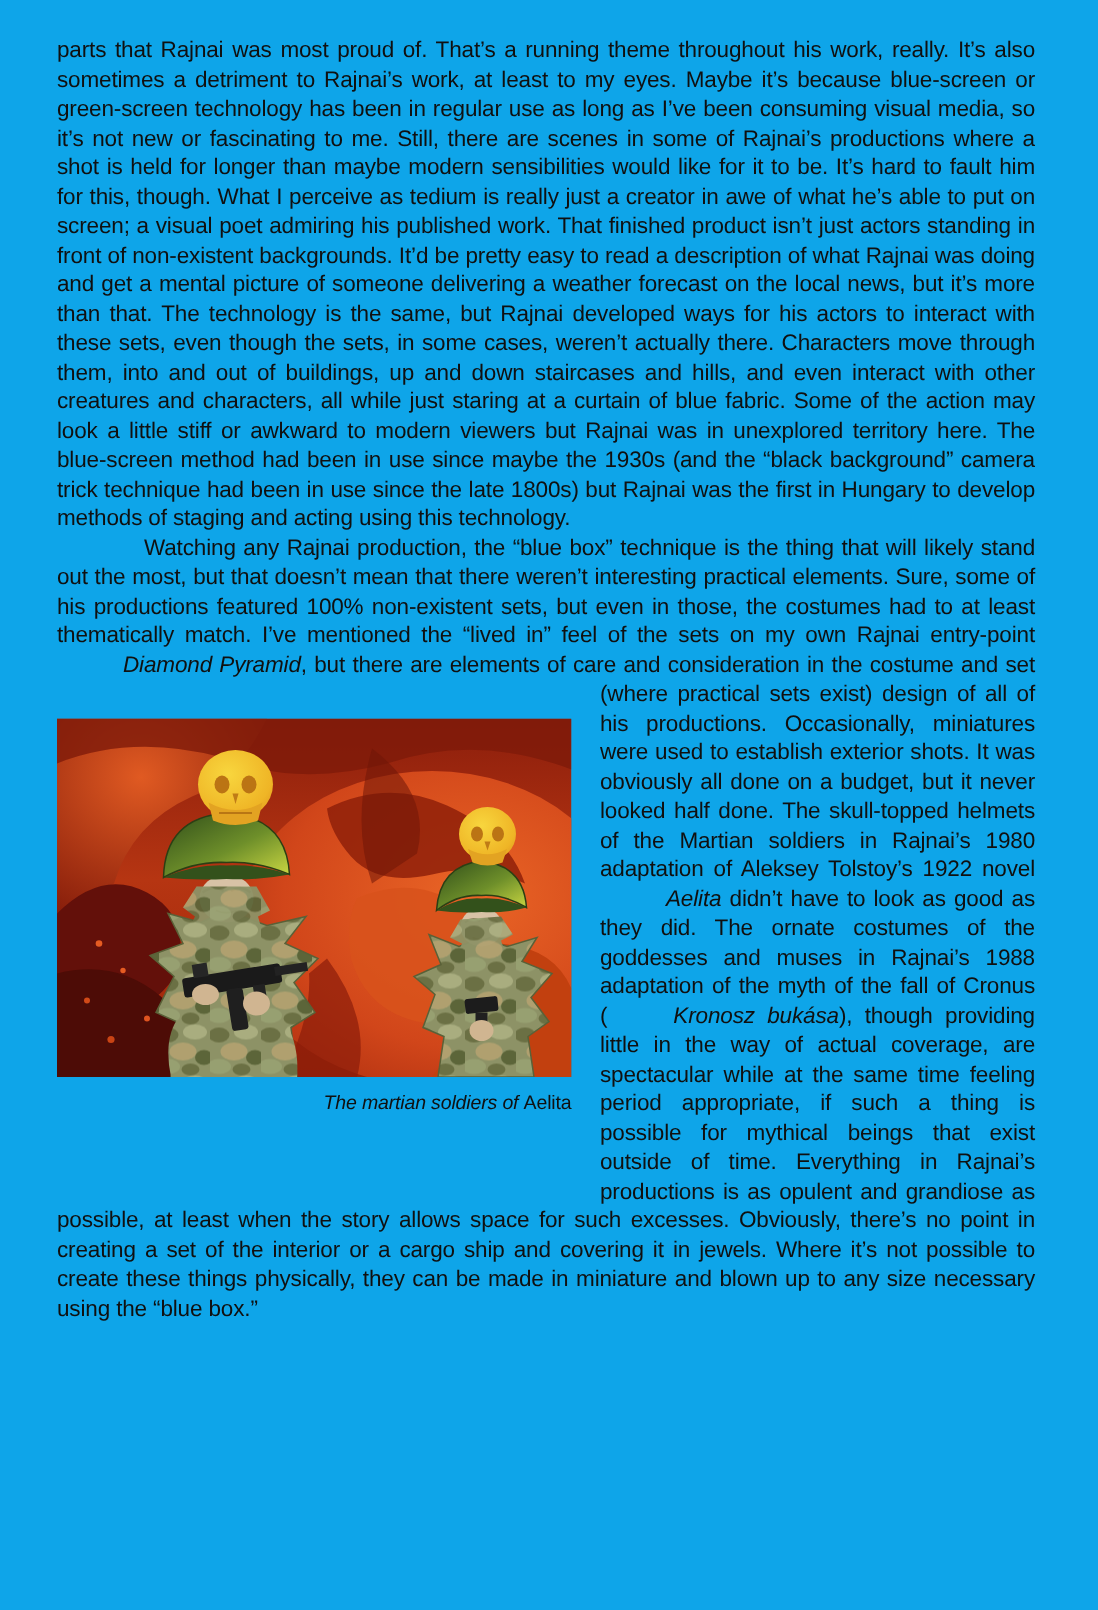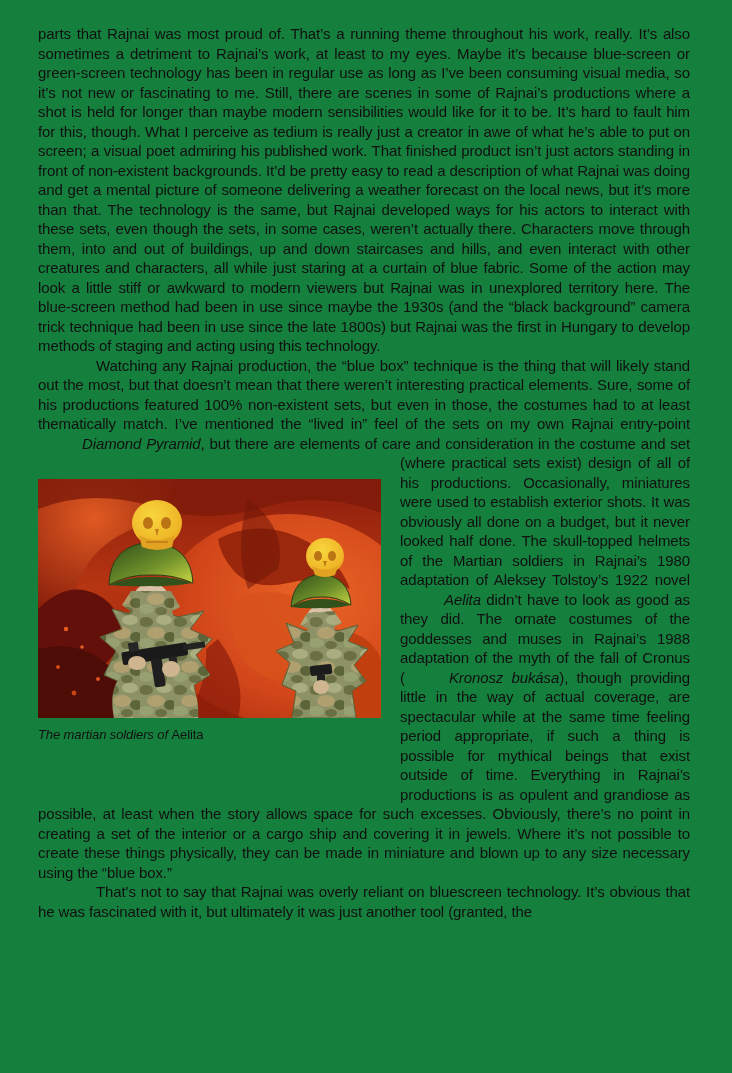--- a/index.html
+++ b/index.html
@@ -1,20 +1,20 @@
 <!DOCTYPE html>
 <html><head>
 <meta charset="utf-8">
 <style>
   html, body { margin: 0; padding: 0; background: #ffffff; }
   .page {
     position: relative;
     width: 732px;
     height: 1073px;
-    background: #15803d;
+    background: #0ea5e9;
     box-sizing: border-box;
     padding: 24px 40px 0 38px;
     overflow: hidden;
     font-family: "Liberation Sans", "DejaVu Sans", sans-serif;
     color: #101010;
   }
   .article { width: 652px; }
   .para {
     margin: 0;
     font-size: 15px;
@@ -36,21 +36,21 @@
   .photo {
     display: block;
     width: 343px;
     height: 239px;
     overflow: hidden;
     line-height: 0;
   }
   .caption {
     display: block;
     margin-top: 9px;
-    text-align: left;
+    text-align: right;
     font-size: 13px;
     line-height: 16px;
     font-style: italic;
     color: #101010;
     text-indent: 0;
   }
   .caption .upright { font-style: normal; }
 </style>
 </head>
 <body>
@@ -163,16 +163,15 @@
           <path d="M285,82 L289,82 L287,88 Z" fill="#c07c16"></path>
         </g>
         <rect x="272" y="186" width="22" height="10" rx="2" fill="#1c1c1c" transform="rotate(-6 283 191)"></rect>
         <rect x="279" y="196" width="8" height="16" fill="#202020"></rect>
         <ellipse cx="283" cy="208" rx="8" ry="7" fill="#d0b591"></ellipse>
       </g>
     </svg></span>
           <span class="caption"><em>The martian soldiers of </em><span class="upright">Aelita</span></span>
         </span><span>care and consideration in the costume and set (where practical sets exist) design of all of his productions. Occasionally, miniatures were used to establish exterior shots. It was obviously all done on a budget, but it never looked half done. The skull-topped helmets of the Martian soldiers in Rajnai’s 1980 adaptation of Aleksey Tolstoy’s 1922 novel </span><i>Aelita</i><span> didn’t have to look as good as they did. The ornate costumes of the goddesses and muses in Rajnai’s 1988 adaptation of the myth of the fall of Cronus (</span><i>Kronosz bukása</i><span>), though providing little in the way of actual coverage, are spectacular while at the same time feeling period appropriate, if such a thing is possible for mythical beings that exist outside of time. Everything in Rajnai’s productions is as opulent and grandiose as possible, at least when the story allows space for such excesses. Obviously, there’s no point in creating a set of the interior or a cargo ship and covering it in jewels. Where it’s not possible to create these things physically, they can be made in miniature and blown up to any size necessary using the “blue box.”</span></p>
 
-    <p class="para indent"><span>That's not to say that Rajnai was overly reliant on bluescreen technology. It’s obvious that he was fascinated with it, but ultimately it was just another tool (granted, the</span></p>
 
   </article>
 </div>
 
 </body></html>

